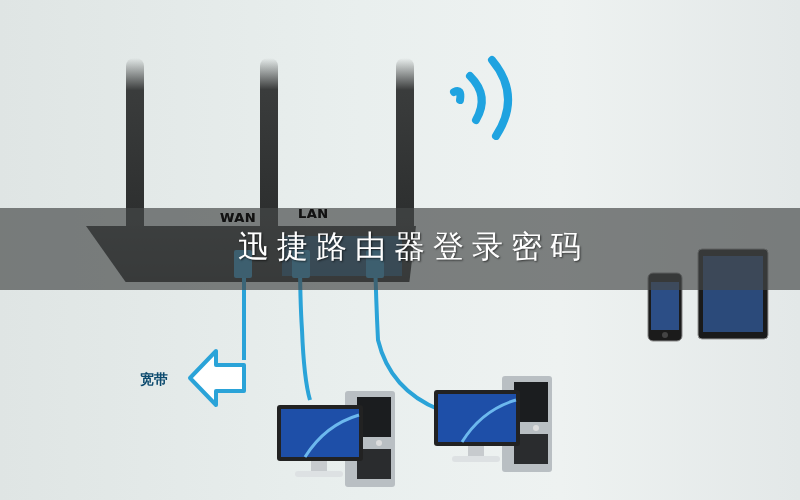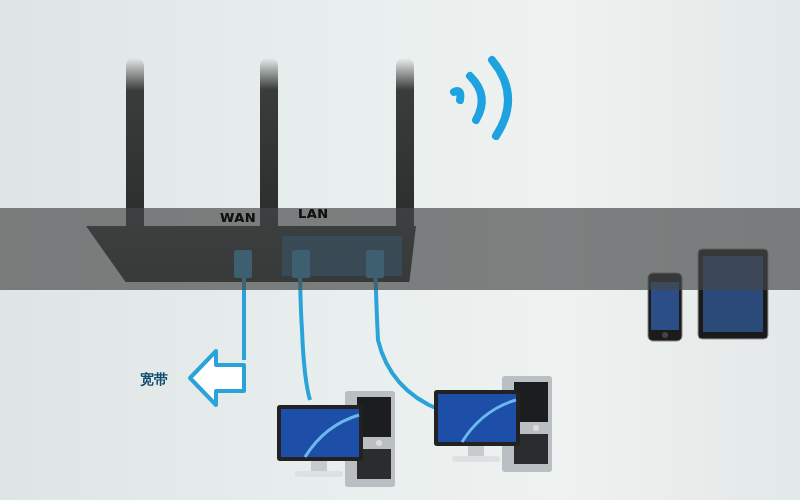--- a/index.html
+++ b/index.html
@@ -104,16 +104,17 @@
     <rect x="1" y="1" width="34" height="68" rx="5" fill="#1b1b1b" stroke="#888" stroke-width="1"></rect>
     <rect x="4" y="10" width="28" height="48" fill="#2c4e86"></rect>
     <circle cx="18" cy="63" r="3" fill="#444"></circle>
   </svg>
   <svg class="device" style="left:697px;top:248px;" width="72" height="92" viewBox="0 0 72 92">
     <rect x="1" y="1" width="70" height="90" rx="4" fill="#1a1a1a" stroke="#999" stroke-width="1"></rect>
     <rect x="6" y="8" width="60" height="76" fill="#2b4a7a"></rect>
   </svg>
 
   <div class="overlay-band"></div>
+  <div class="overlay-title">迅捷路由器登录密码</div>
 
   <div class="port-label" style="left:220px; top:210px; color:#111;">WAN</div>
   <div class="port-label" style="left:298px; top:206px; color:#111;">LAN</div>
 </div>
 
 </body></html>

